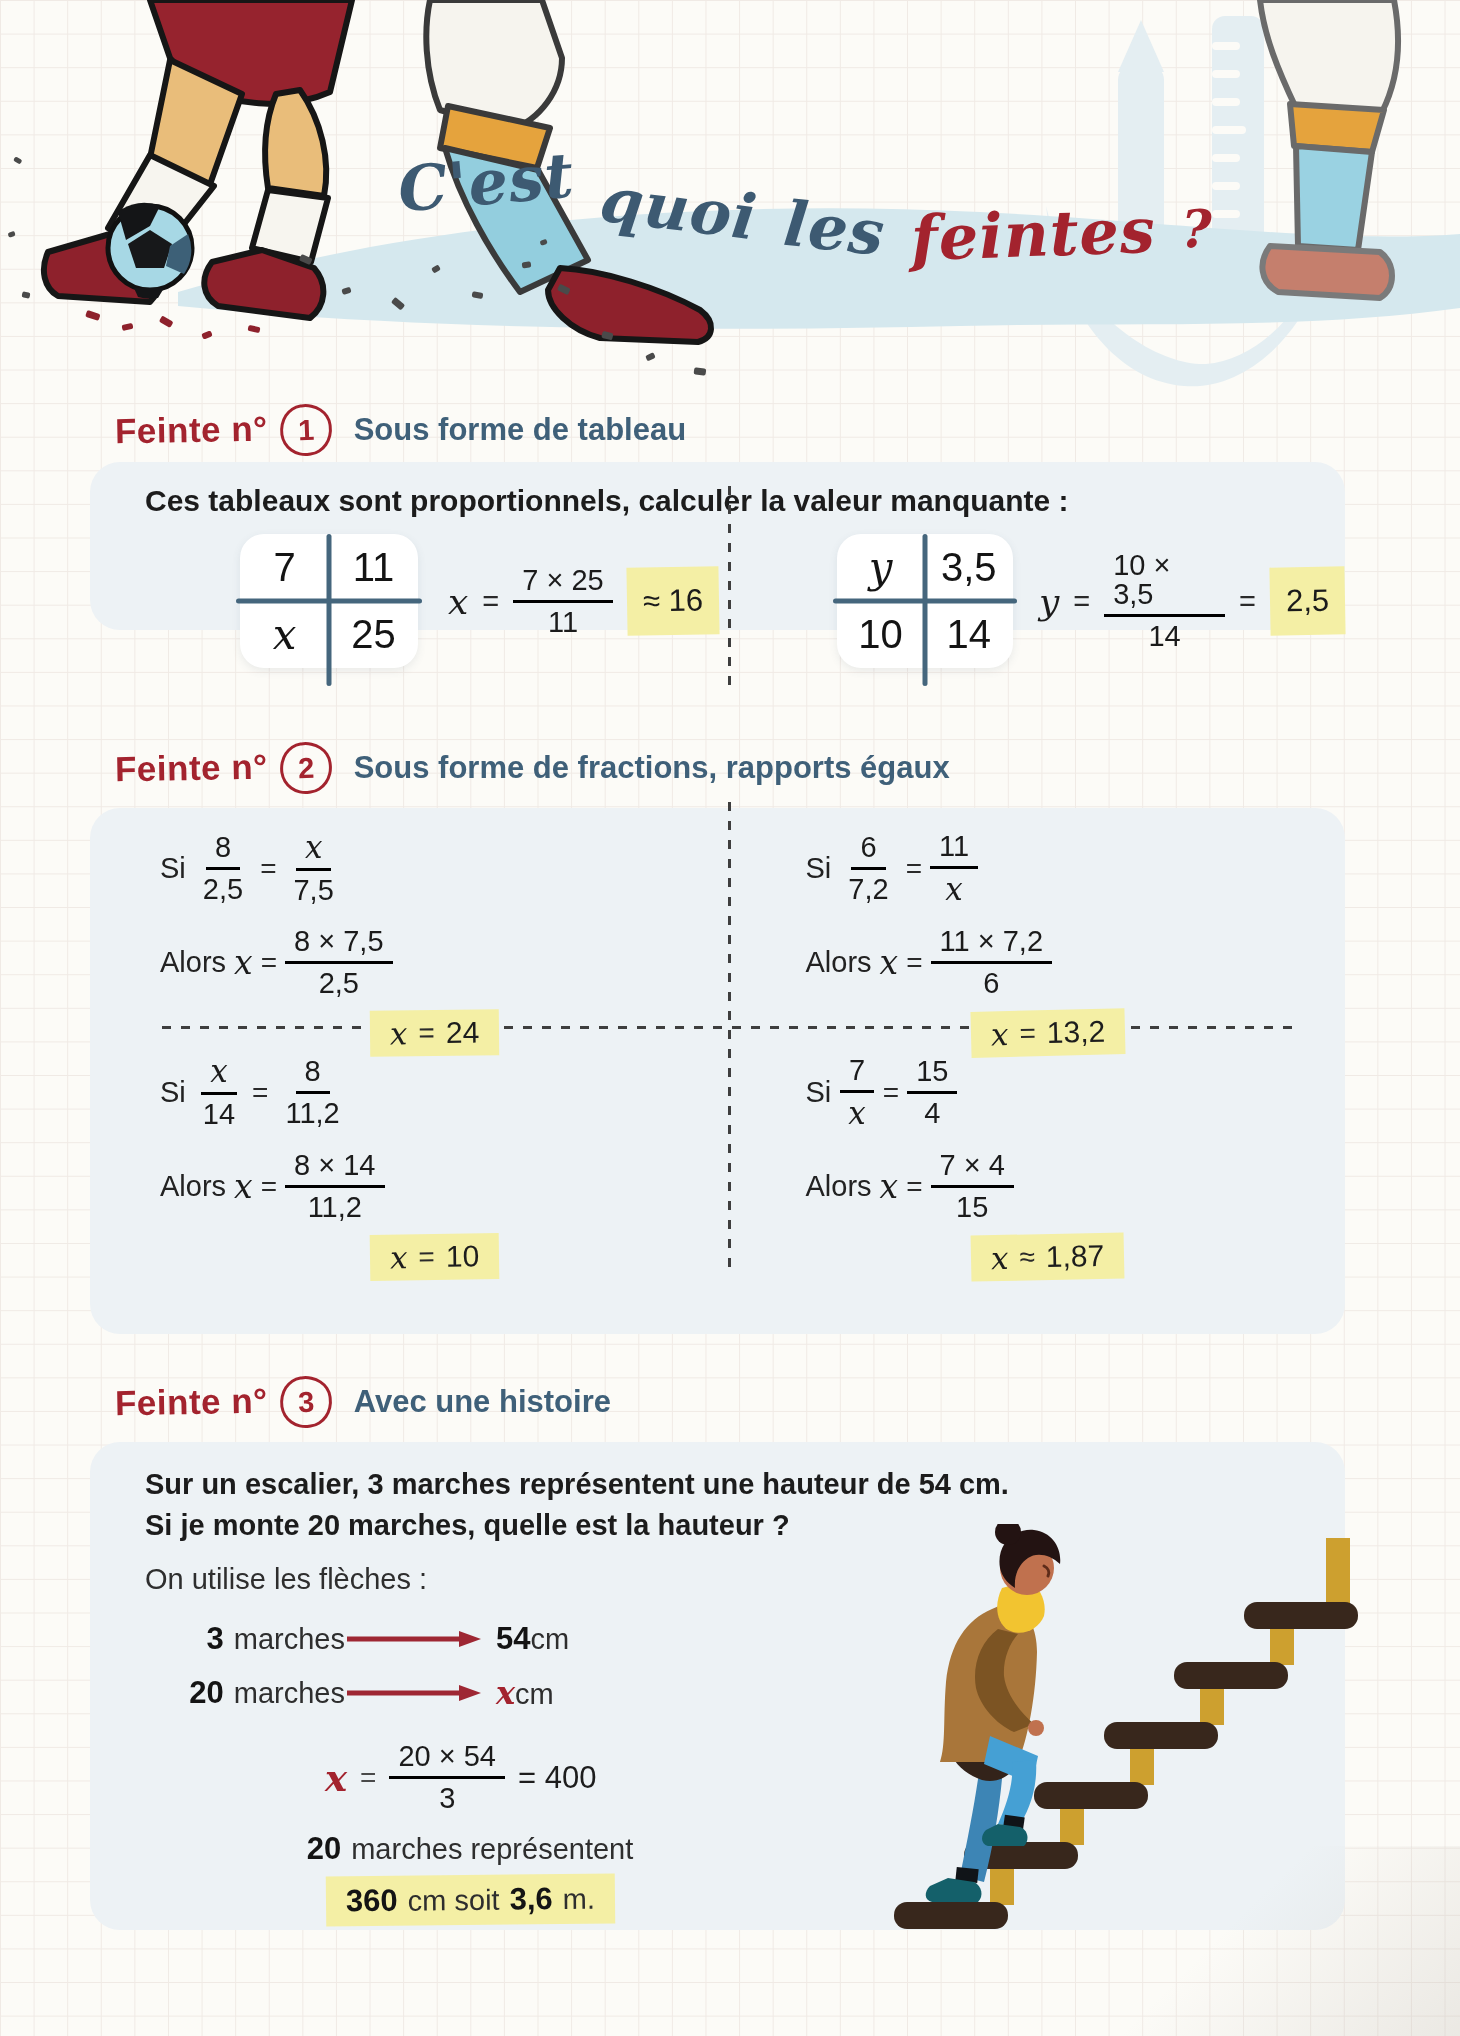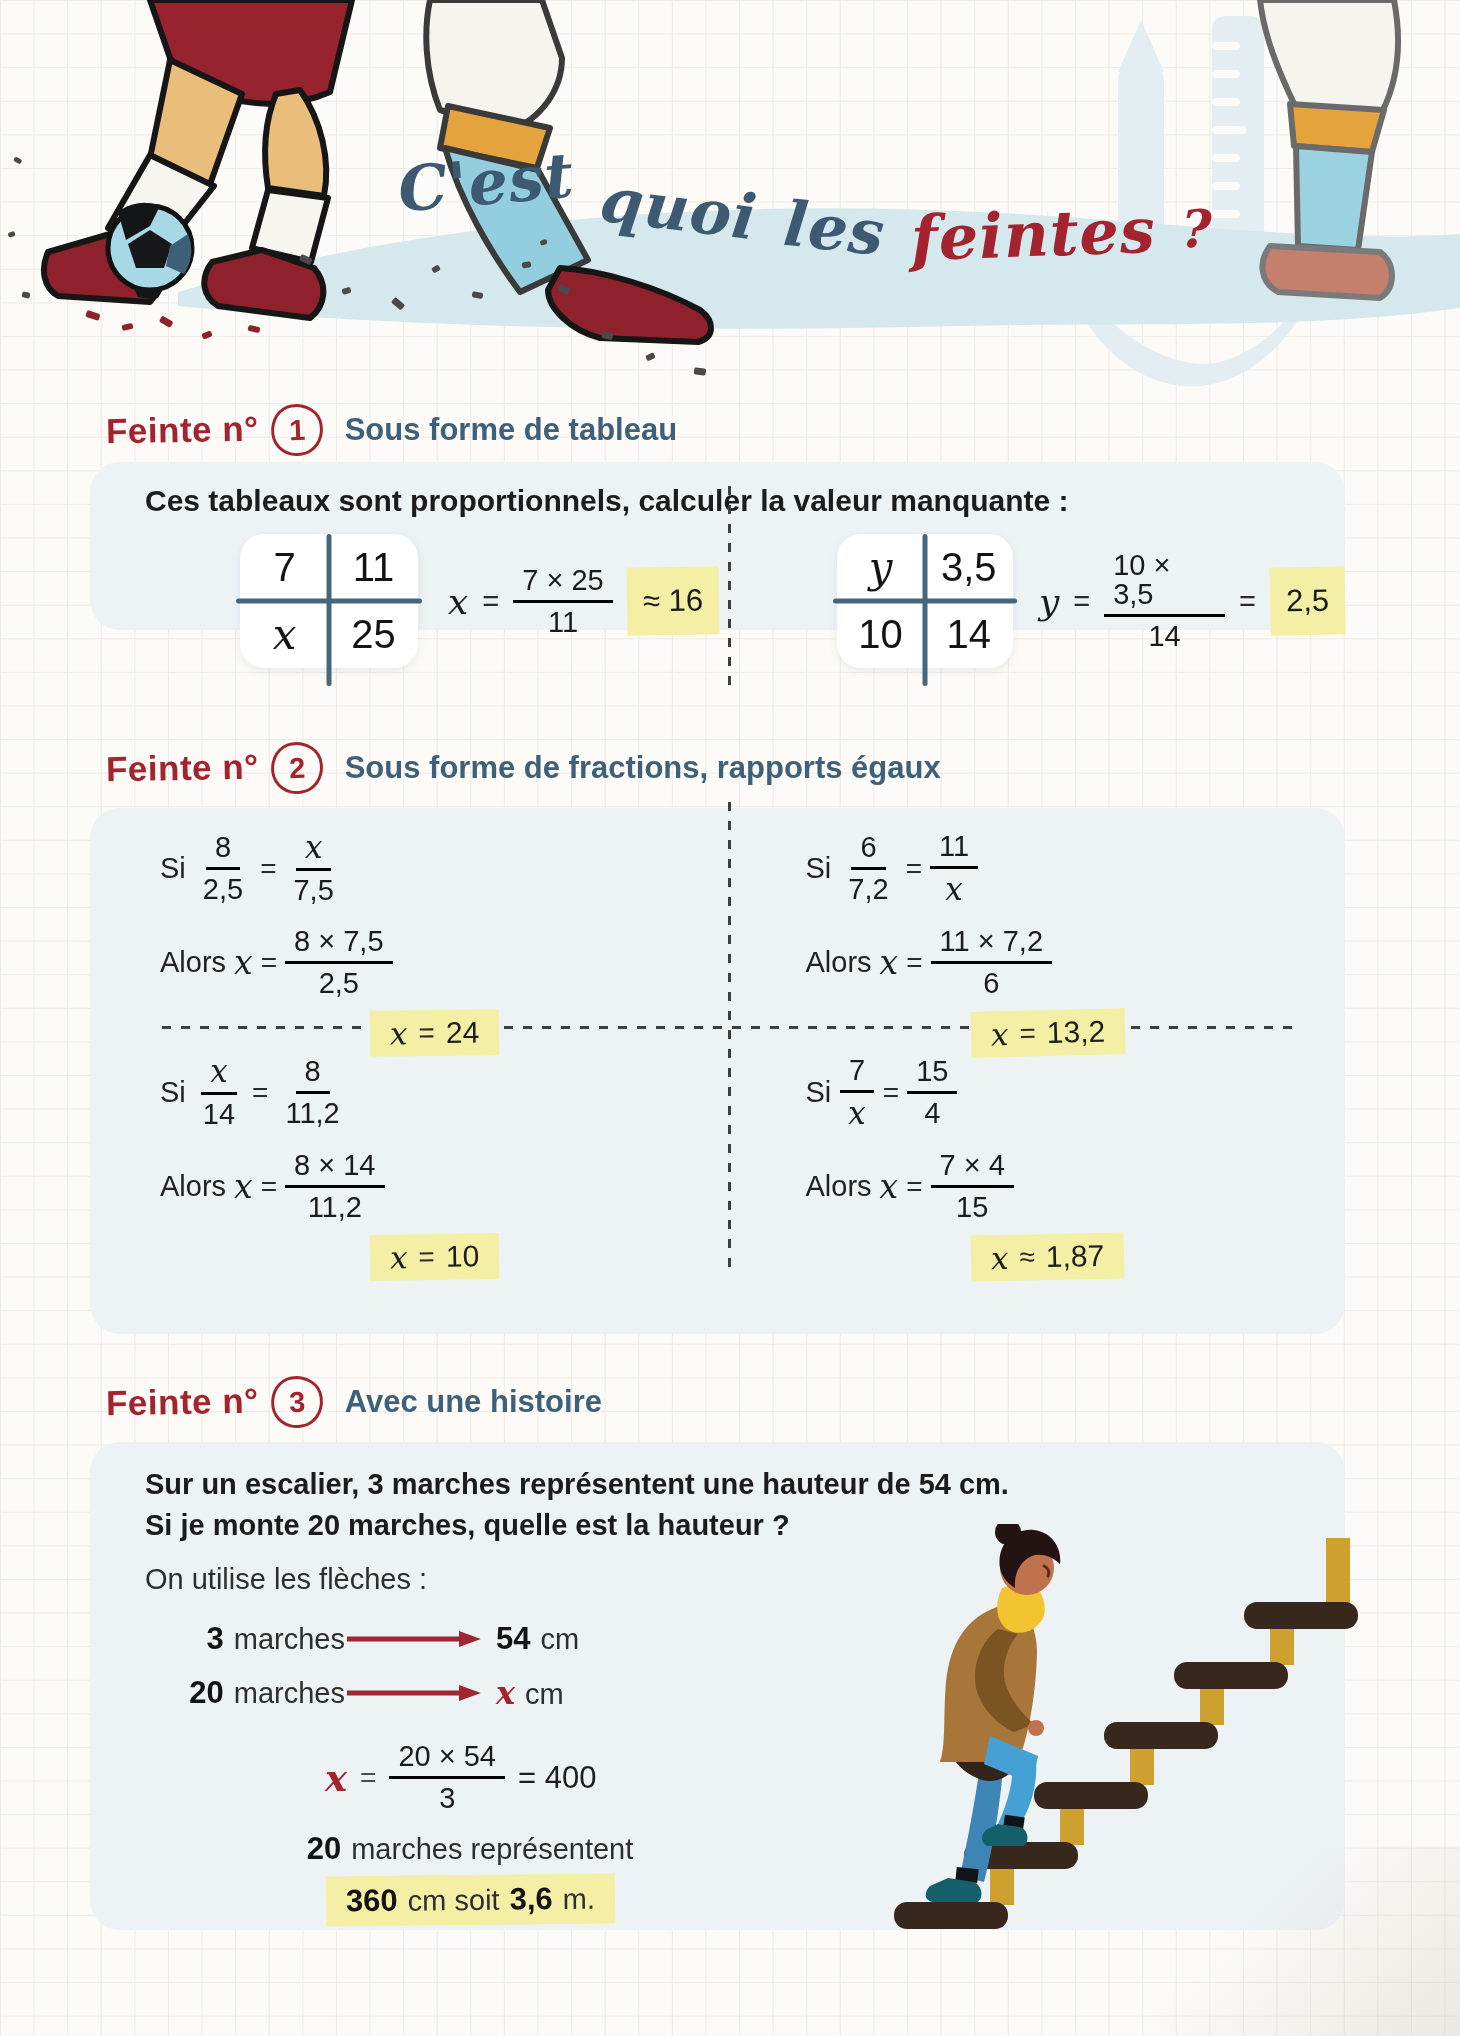--- a/index.html
+++ b/index.html
@@ -23,21 +23,21 @@
     position:absolute;left:398px;top:146px;display:flex;align-items:flex-start;gap:26px;
     font-family:"DejaVu Serif",serif;font-style:italic;font-weight:700;z-index:3;
   }
   .title .w{font-size:62px;color:#3d5a72;display:inline-block;letter-spacing:1px;}
   .title .w1{transform:rotate(-5deg);}
   .title .w2{transform:translateY(26px) rotate(7deg);}
   .title .w3{transform:translateY(46px) rotate(6deg);}
   .title .w4{transform:translateY(52px) rotate(-2deg);color:#a3232e;}
   .title .w5{font-size:52px;transform:translateY(52px);color:#a3232e;}
   
-  .feinte-header{position:absolute;left:106px;display:flex;align-items:center;z-index:2;}
+  .feinte-header{position:absolute;left:115px;display:flex;align-items:center;z-index:2;}
   .fh-label{color:#a3232e;font-weight:bold;font-size:35px;letter-spacing:.5px;transform:rotate(-1deg);}
   .fh-circle{
     width:46px;height:46px;margin:0 14px 0 12px;display:flex;align-items:center;justify-content:center;
     border:3.5px solid #a3232e;border-radius:48% 55% 50% 52% / 55% 48% 54% 50%;
     transform:rotate(-8deg);
   }
   .fh-circle span{color:#a3232e;font-weight:bold;font-size:29px;transform:rotate(6deg);}
   .fh-subtitle{color:#3f6079;font-weight:bold;font-size:31px;margin-left:8px;}
   .fh1{top:404px;}
   .fh2{top:742px;}
@@ -99,21 +99,21 @@
   .answer.a1{margin-left:210px;transform:rotate(-0.6deg);}
   .answer.a2{margin-left:165px;transform:rotate(-1.4deg);}
   .answer.a3{margin-left:210px;transform:rotate(-0.8deg);}
   .answer.a4{margin-left:165px;transform:rotate(-1.2deg);}
   
   .story{margin:22px 0 0 55px;font-size:29px;font-weight:bold;color:#1c1c1c;line-height:1.4;}
   .arrows-intro{margin:18px 0 0 55px;font-size:29px;color:#2e2e2e;}
   .arrow-rows{margin-top:16px;width:620px;}
   .arrow-row{display:grid;grid-template-columns:255px 145px 1fr;align-items:center;height:54px;}
   .a-left{display:flex;justify-content:flex-end;align-items:baseline;gap:10px;}
-  .a-right{display:flex;align-items:baseline;gap:10px;padding-left:6px;}
+  .a-right{display:flex;align-items:baseline;padding-left:6px;}
   .bnum{font-weight:bold;font-size:31px;color:#141414;}
   .atext{font-size:29px;color:#2e2e2e;}
   .rvar{font-family:"DejaVu Serif",serif;font-style:italic;font-weight:bold;color:#a3232e;}
   .a-right .rvar{font-size:32px;}
   .s3-eq{display:flex;align-items:center;gap:13px;margin:22px 0 0 235px;}
   .s3-eq .rvar{font-size:37px;}
   .s3-eq .rel{color:#4a4a4a;}
   .s3-result{font-size:31px;color:#1d1d1d;}
   .conclusion{width:640px;margin:18px 0 0 60px;text-align:center;}
   .c-line1{display:inline-flex;align-items:baseline;gap:10px;}

